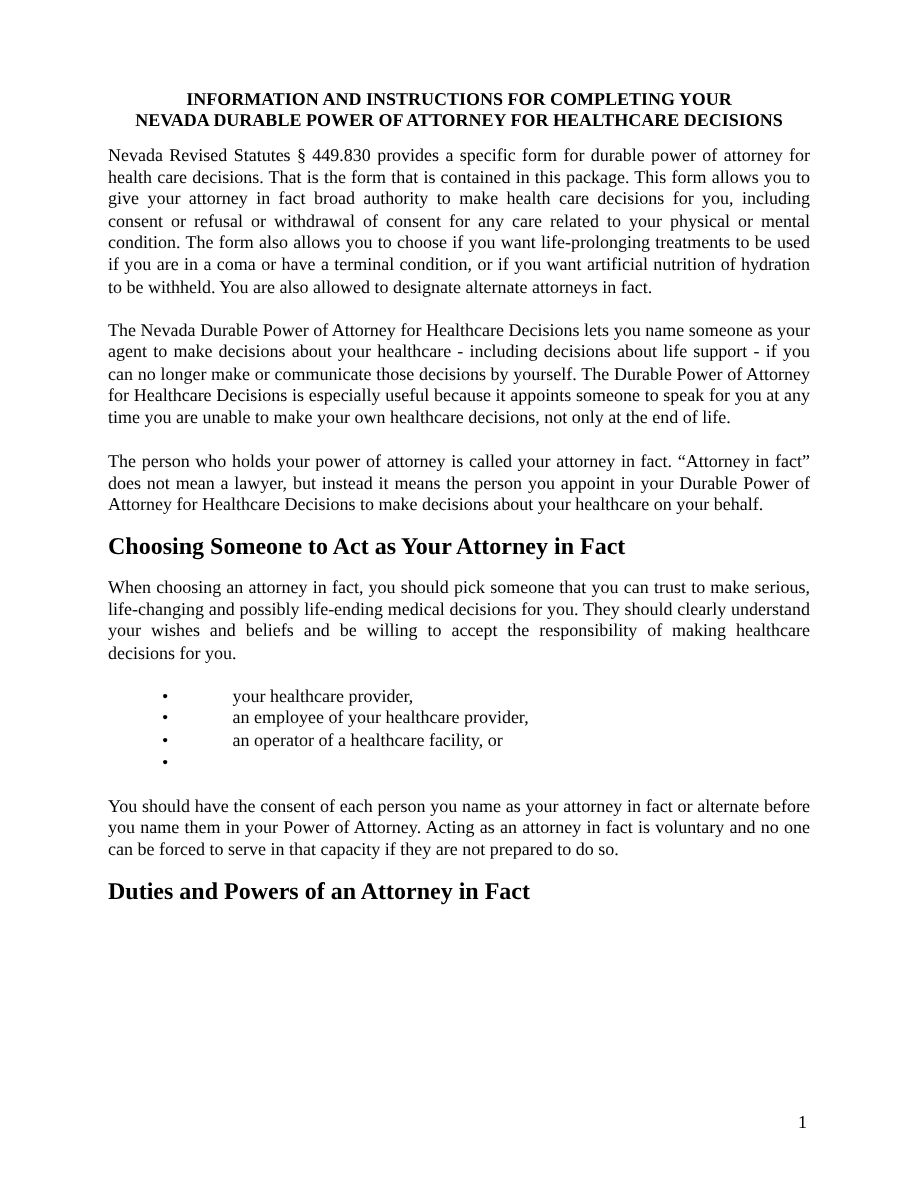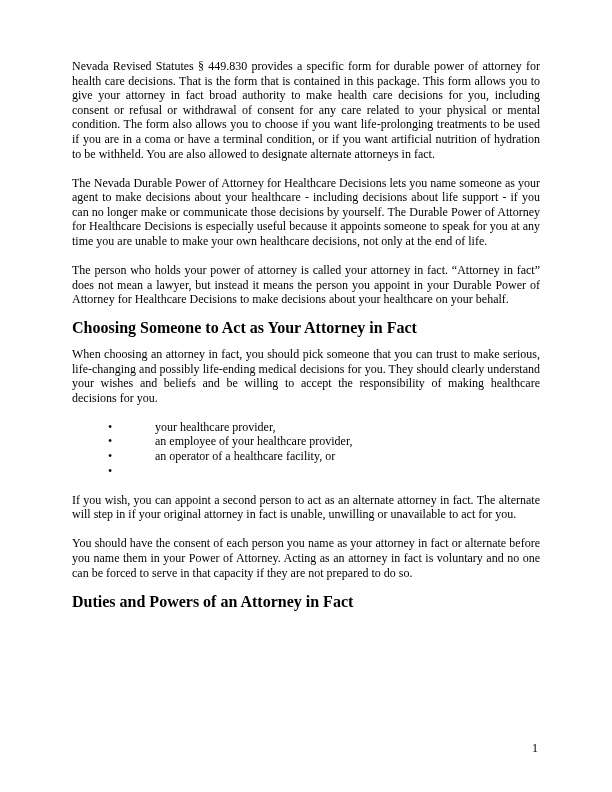--- a/index.html
+++ b/index.html
@@ -64,34 +64,37 @@
       position: absolute;
       left: 532px;
       top: 741px;
       font-size: 12px;
     }
   </style>
 </head>
 <body>
 
 <div class="page">
+  <div class="title">
+    <div>INFORMATION AND INSTRUCTIONS FOR COMPLETING YOUR</div>
+    <div>NEVADA DURABLE POWER OF ATTORNEY FOR HEALTHCARE DECISIONS</div>
+  </div>
 
   <p>Nevada Revised Statutes § 449.830 provides a specific form for durable power of attorney for health care decisions. That is the form that is contained in this package. This form allows you to give your attorney in fact broad authority to make health care decisions for you, including consent or refusal or withdrawal of consent for any care related to your physical or mental condition. The form also allows you to choose if you want life-prolonging treatments to be used if you are in a coma or have a terminal condition, or if you want artificial nutrition of hydration to be withheld. You are also allowed to designate alternate attorneys in fact.</p>
   <p>The Nevada Durable Power of Attorney for Healthcare Decisions lets you name someone as your agent to make decisions about your healthcare - including decisions about life support - if you can no longer make or communicate those decisions by yourself. The Durable Power of Attorney for Healthcare Decisions is especially useful because it appoints someone to speak for you at any time you are unable to make your own healthcare decisions, not only at the end of life.</p>
   <p>The person who holds your power of attorney is called your attorney in fact. “Attorney in fact” does not mean a lawyer, but instead it means the person you appoint in your Durable Power of Attorney for Healthcare Decisions to make decisions about your healthcare on your behalf.</p>
 
   <h2>Choosing Someone to Act as Your Attorney in Fact</h2>
   <p>When choosing an attorney in fact, you should pick someone that you can trust to make serious, life-changing and possibly life-ending medical decisions for you. They should clearly understand your wishes and beliefs and be willing to accept the responsibility of making healthcare decisions for you.</p>
 
   <ul class="bullets">
     <li><span class="bullet">•</span><span>your healthcare provider,</span></li>
     <li><span class="bullet">•</span><span>an employee of your healthcare provider,</span></li>
     <li><span class="bullet">•</span><span>an operator of a healthcare facility, or</span></li>
     <li><span class="bullet">•</span></li>
   </ul>
 
-  <p>If you wish, you can appoint a second person to act as an alternate attorney in fact. The alternate will step in if your original attorney in fact is unable, unwilling or unavailable to act for you.</p>
   <p>You should have the consent of each person you name as your attorney in fact or alternate before you name them in your Power of Attorney. Acting as an attorney in fact is voluntary and no one can be forced to serve in that capacity if they are not prepared to do so.</p>
 
   <h2>Duties and Powers of an Attorney in Fact</h2>
 </div>
 
 <div class="page-number">1</div>
 
 </body></html>

